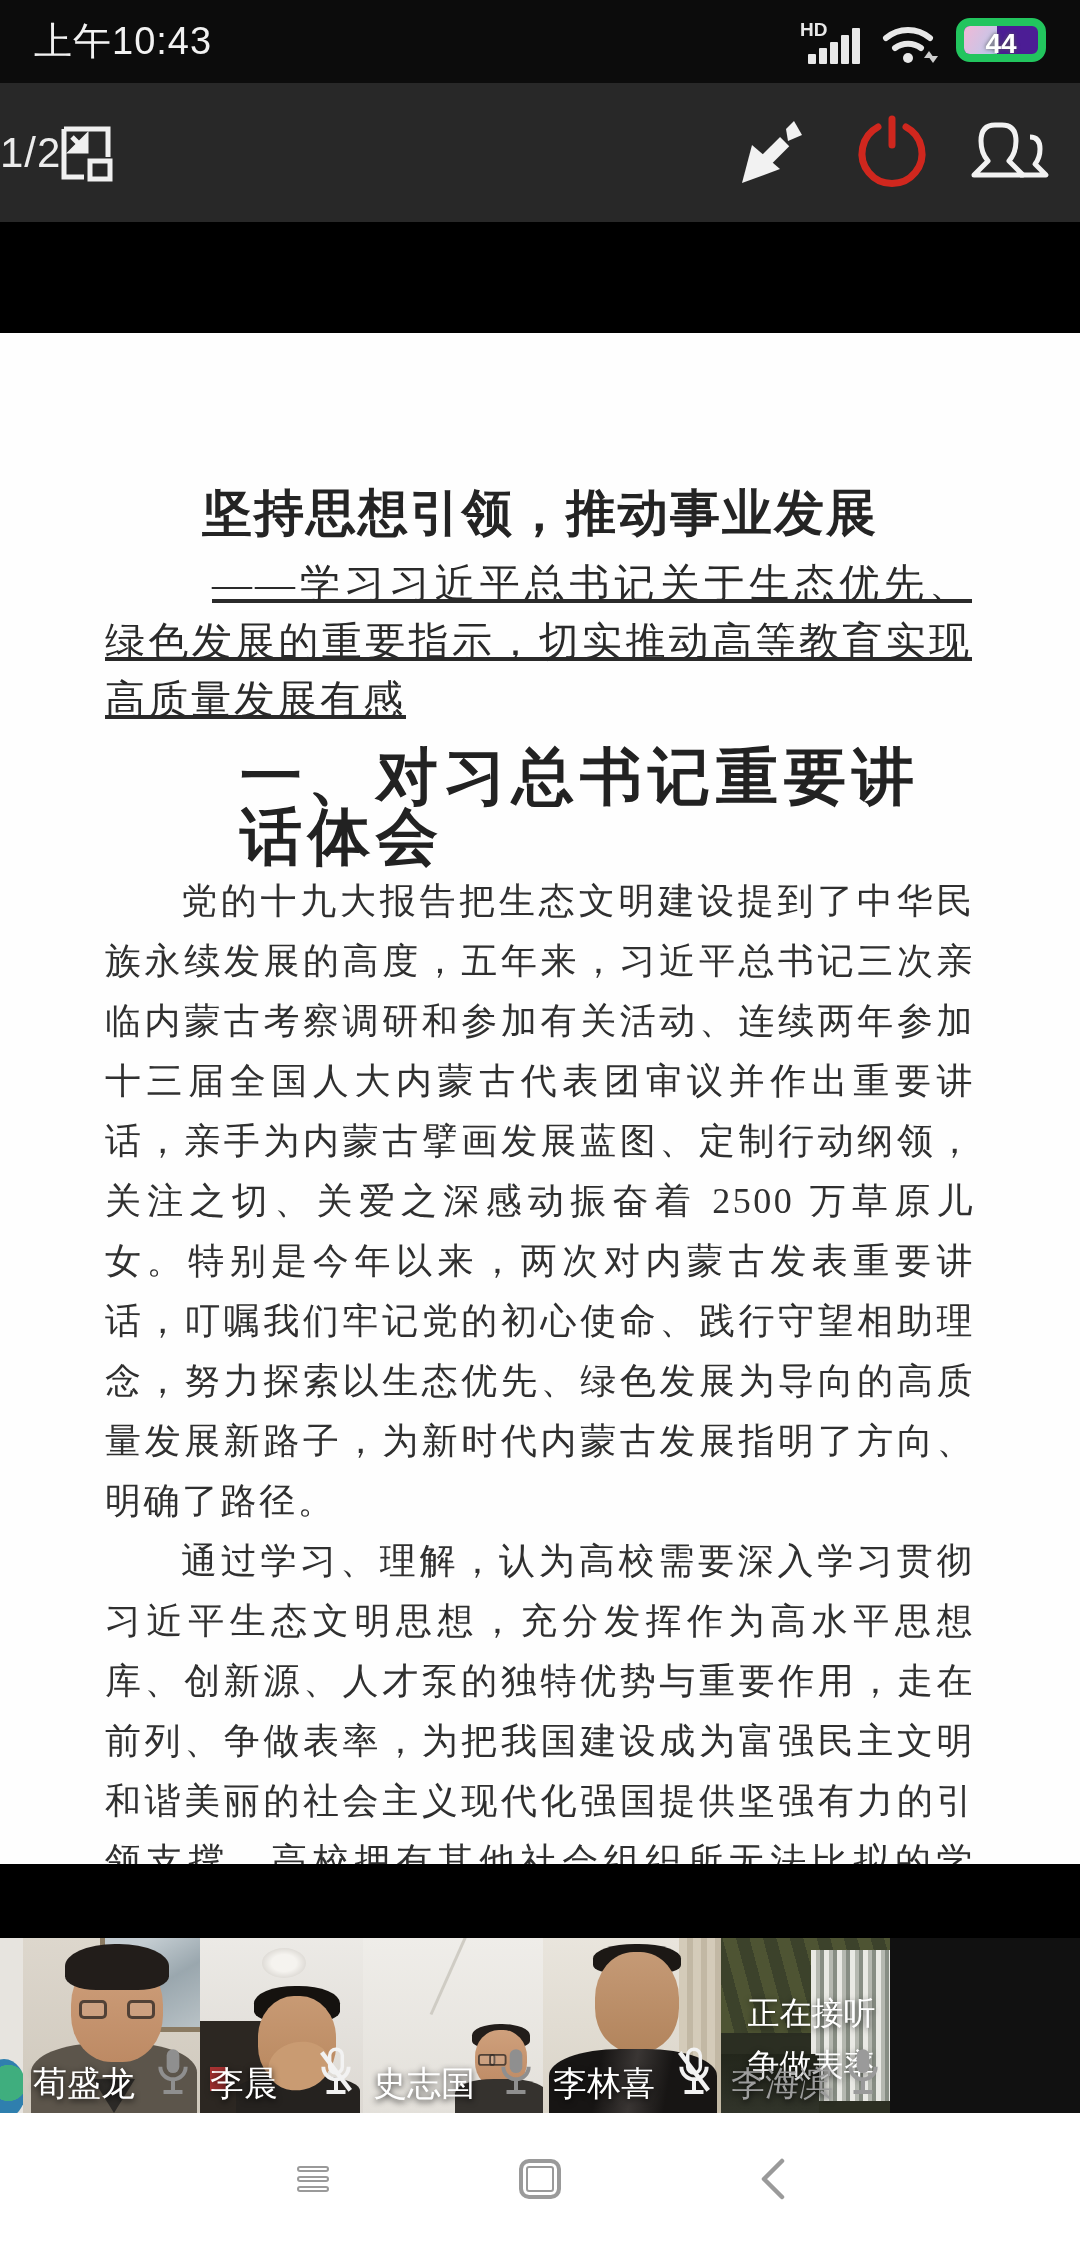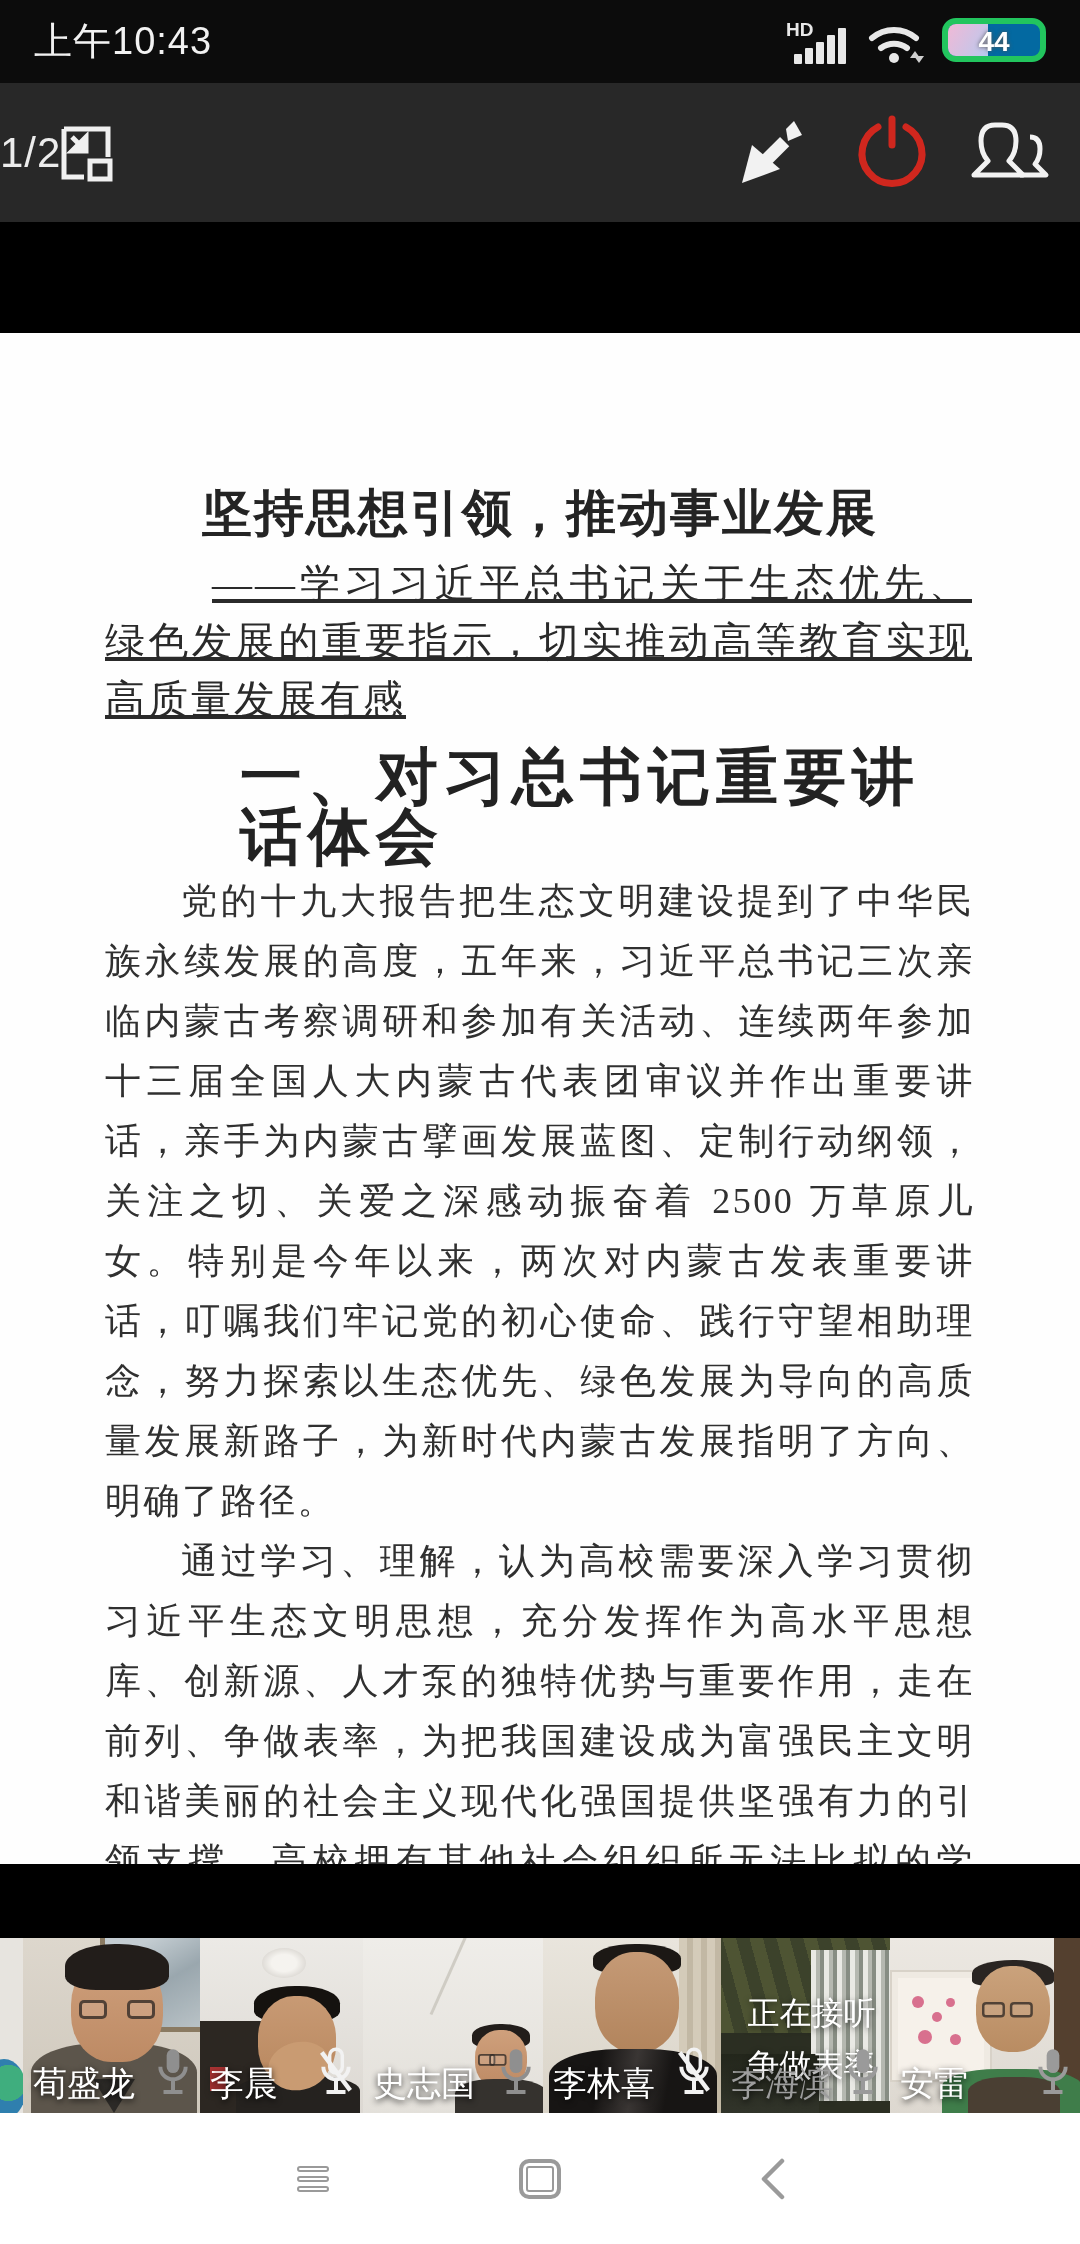--- a/index.html
+++ b/index.html
@@ -159,22 +159,22 @@
         <g fill="none" stroke="#e8e8e8" stroke-width="6" stroke-linecap="round">
           <path d="M6 20 A34 34 0 0 1 50 20"></path>
           <path d="M15 30 A22 22 0 0 1 41 30"></path>
         </g>
         <circle cx="28" cy="40" r="5" fill="#e8e8e8"></circle>
         <g fill="#cfcfcf">
           <polygon points="44,40 49,33 54,40"></polygon>
           <polygon points="48,42 53,49 58,42" transform="translate(0,-4)"></polygon>
         </g>
       </svg>
-      <div style="position:relative;width:104px;height:44px;border:6px solid #22c55e;border-radius:14px;
-                  box-sizing:border-box;background:#0369a1;overflow:hidden;">
+      <div style="position:relative;width:90px;height:44px;border:8px solid #22c55e;border-radius:14px;
+                  box-sizing:border-box;background:#4c1d95;overflow:hidden;">
         <div style="position:absolute;left:0;top:0;bottom:0;width:44%;
                     background:linear-gradient(120deg,#f0b9d6,#b9c9ee);"></div>
         <div style="position:absolute;left:0;right:0;top:2px;text-align:center;color:#fff;font-size:28px;
                     font-weight:bold;text-shadow:0 0 4px #555;">44</div>
       </div>
     </div>
   </div>
 
   <div class="toolbar">
     <div class="tb-min">
@@ -307,42 +307,20 @@
       </div>
       <div class="tile-name dim">李海滨</div>
       <svg class="tile-mic" viewBox="0 0 24 32">
         <rect x="8" y="1" width="8" height="15" rx="4" fill="#9a9a9a"></rect>
         <path d="M4 12 a8 8 0 0 0 16 0" fill="none" stroke="#9a9a9a" stroke-width="2.5"></path>
         <line x1="12" y1="21" x2="12" y2="27" stroke="#9a9a9a" stroke-width="2.5"></line>
         <line x1="6" y1="28" x2="18" y2="28" stroke="#9a9a9a" stroke-width="2.5"></line>
       </svg>
     </div>
 
-    <div class="tile t6" style="width:190px;">
-      <div class="door"></div>
-      <div class="art">
-        <i style="left:14px;top:18px;width:12px;height:12px;"></i>
-        <i style="left:34px;top:34px;width:10px;height:10px;"></i>
-        <i style="left:20px;top:52px;width:14px;height:14px;"></i>
-        <i style="left:48px;top:20px;width:9px;height:9px;"></i>
-        <i style="left:52px;top:56px;width:11px;height:11px;"></i>
-      </div>
-      <div class="collar"></div>
-      <div class="vest"></div>
-      <div class="hair"></div>
-      <div class="head"></div>
-      <div class="glasses"></div>
-      <div class="tile-name">安雷</div>
-      <svg class="tile-mic" viewBox="0 0 24 32">
-        <rect x="8" y="1" width="8" height="15" rx="4" fill="#9a9a9a"></rect>
-        <path d="M4 12 a8 8 0 0 0 16 0" fill="none" stroke="#9a9a9a" stroke-width="2.5"></path>
-        <line x1="12" y1="21" x2="12" y2="27" stroke="#9a9a9a" stroke-width="2.5"></line>
-        <line x1="6" y1="28" x2="18" y2="28" stroke="#9a9a9a" stroke-width="2.5"></line>
-      </svg>
-    </div>
   </div>
 
   <div class="nav-bar">
     <div class="nav-btn nav-menu">
       <div class="menu-glyph">
         <span></span>
           <span></span>
           <span></span>
       </div>
     </div>

